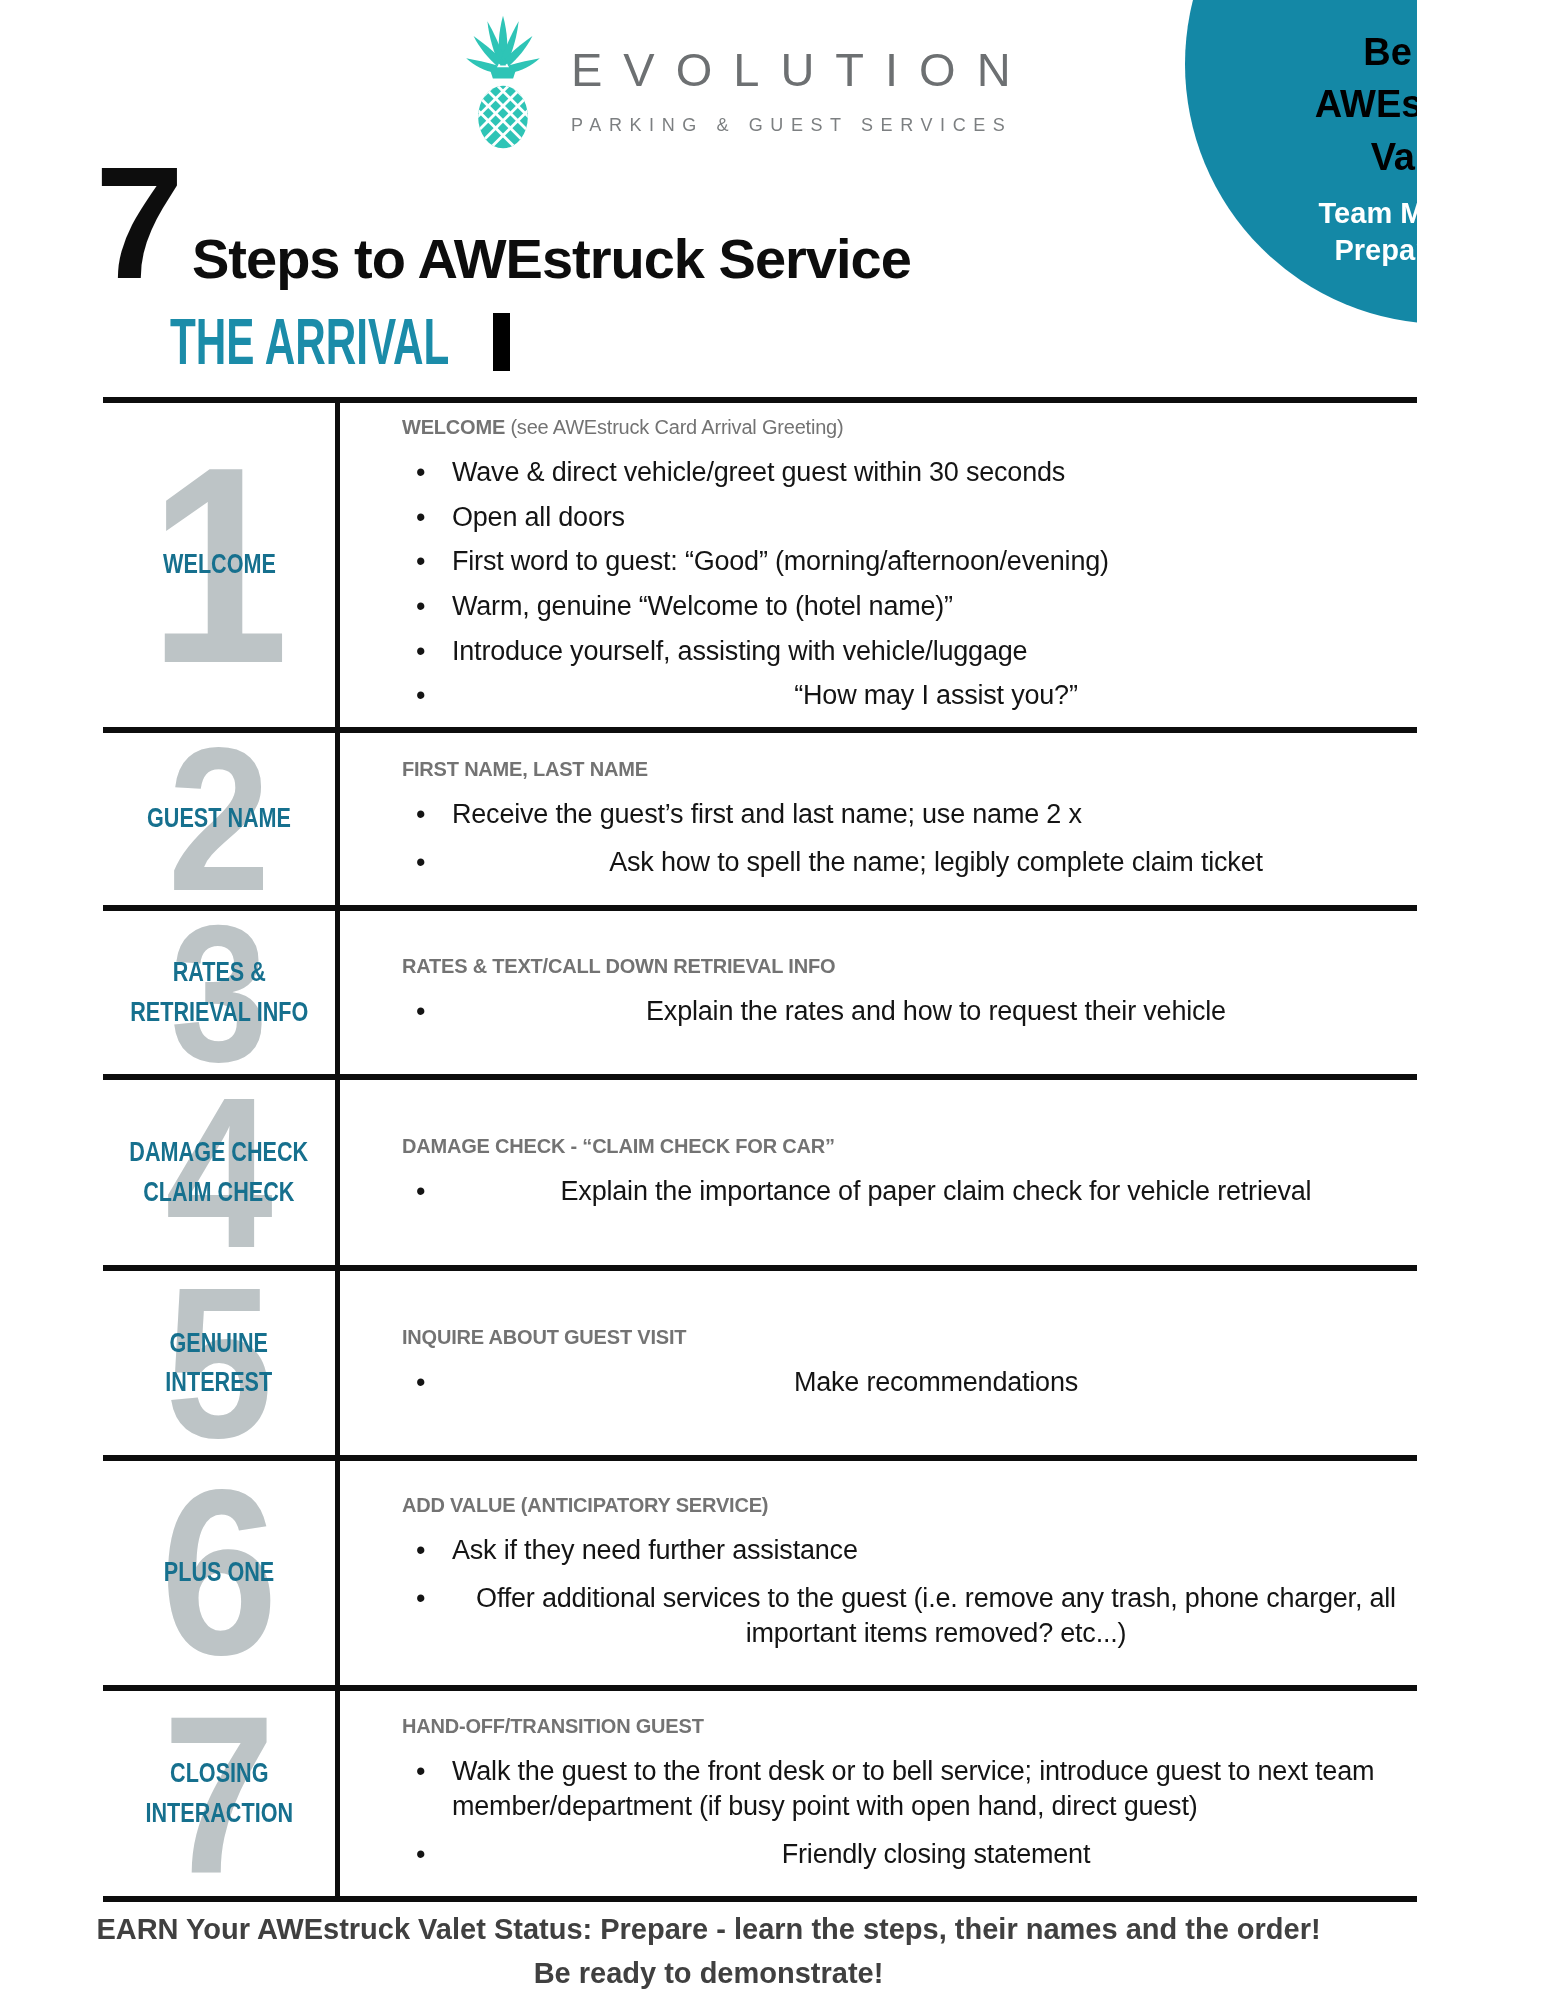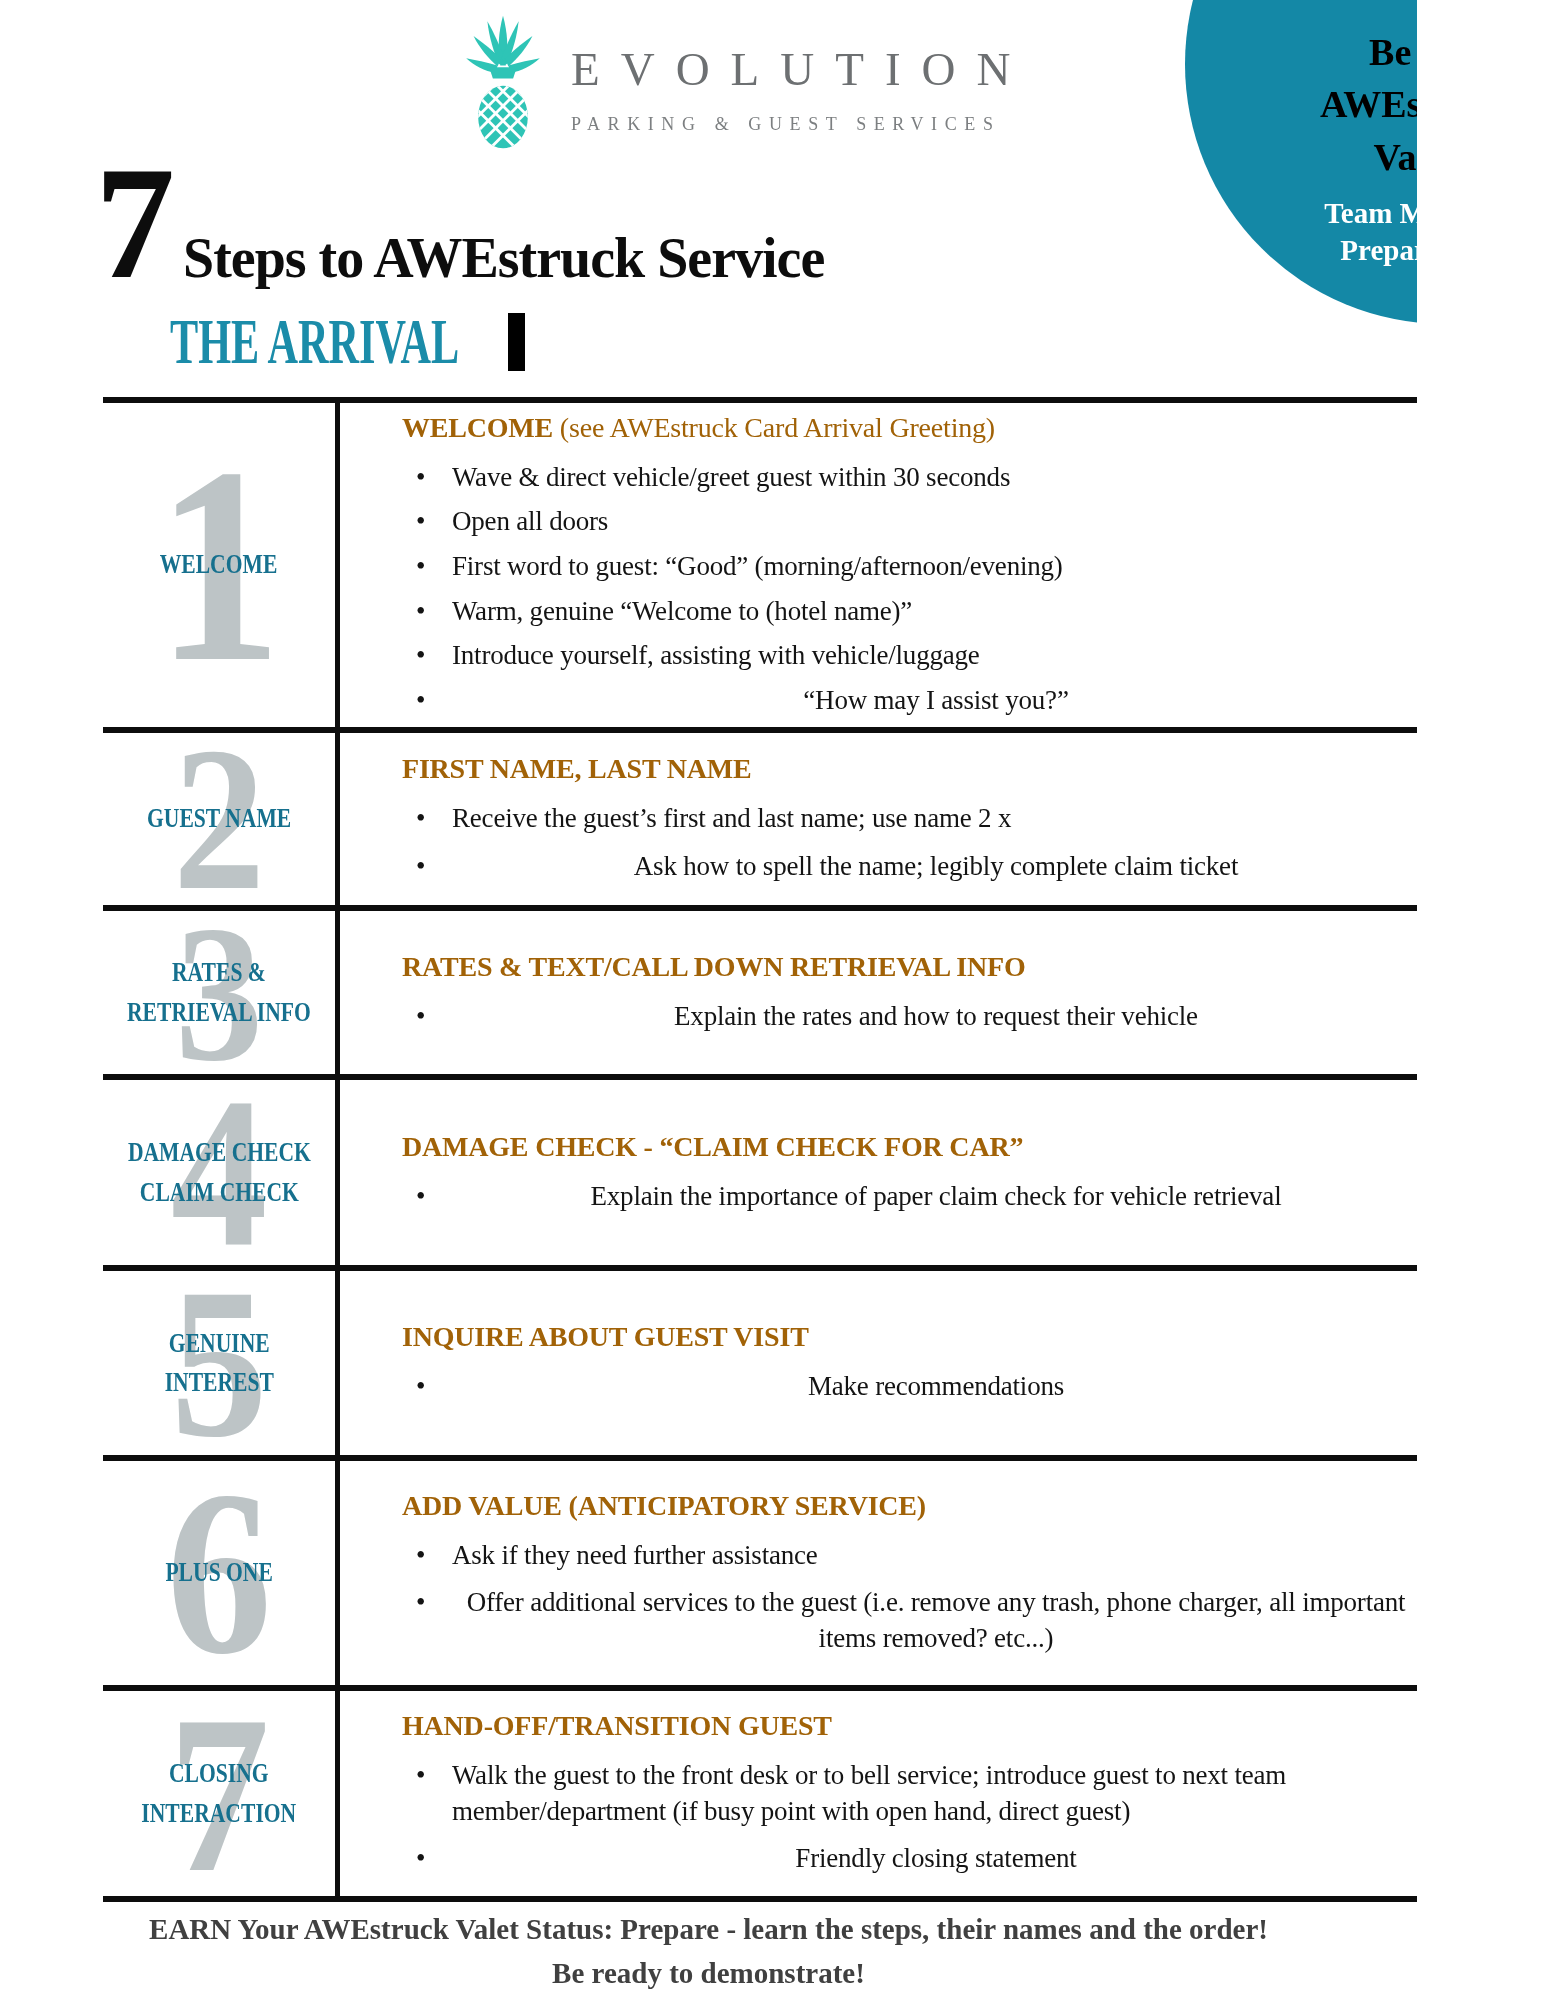--- a/index.html
+++ b/index.html
@@ -1,17 +1,17 @@
 <!DOCTYPE html>
 <html><head>
 <meta charset="utf-8">
 <style>
   html,body{margin:0;padding:0;background:#fff;}
   .page{position:relative;width:1417px;height:2000px;background:#ffffff;overflow:hidden;
-        font-family:Liberation Serif, serif;color:#111;}
+        font-family:Liberation Sans, sans-serif;color:#111;}
 
   
   .logo{position:absolute;left:455px;top:14px;display:flex;align-items:flex-start;}
   .logo svg{width:96px;height:138px;display:block;}
   .logo-text{margin-left:20px;padding-top:28px;}
   .brand{font-size:47px;font-weight:400;color:#6d7072;letter-spacing:21px;white-space:nowrap;}
   .tagline{margin-top:18px;font-size:18px;font-weight:500;color:#7c7f81;letter-spacing:7.6px;white-space:nowrap;}
 
   
   .badge-circle{position:absolute;left:1185px;top:-196px;width:520px;height:520px;
@@ -44,21 +44,21 @@
                font-weight:700;color:#bdc4c6;transform:scaleX(0.9);line-height:0.8;}
   .r1 .step-number{font-size:280px;}.r2 .step-number{font-size:205px;}.r3 .step-number{font-size:195px;}
   .r4 .step-number{font-size:215px;}.r5 .step-number{font-size:215px;}.r6 .step-number{font-size:235px;}
   .r7 .step-number{font-size:225px;}
   .step-labeltext{position:relative;z-index:1;text-align:center;font-weight:700;color:#16708E;
                   font-size:27px;line-height:1.45;transform:scaleX(0.8);white-space:nowrap;}
   .step-labeltext span{display:block;}
   .step-labeltext span:empty{display:none;}
   .step-content{flex:1;display:flex;flex-direction:column;justify-content:center;
                 padding:18px 20px 18px 62px;box-sizing:border-box;}
-  .step-heading{font-size:28px;margin-bottom:16px;letter-spacing:-0.2px;color:#a16207;}
+  .step-heading{font-size:20px;margin-bottom:16px;letter-spacing:-0.2px;color:#737373;}
   .step-heading .hb{font-weight:700;}
   .step-heading .hr{font-weight:400;}
   ul.step-bullets{list-style:none;margin:0;padding:0;}
   ul.step-bullets li{position:relative;padding-left:50px;font-size:27px;line-height:1.32;
                      margin-bottom:12px;letter-spacing:-0.2px;color:#141414;}
   .r1 ul.step-bullets li{margin-bottom:9px;}
   ul.step-bullets li::before{content:"\2022";position:absolute;left:14px;}
   ul.step-bullets li:last-child{margin-bottom:0;text-align:center;}
 
   

